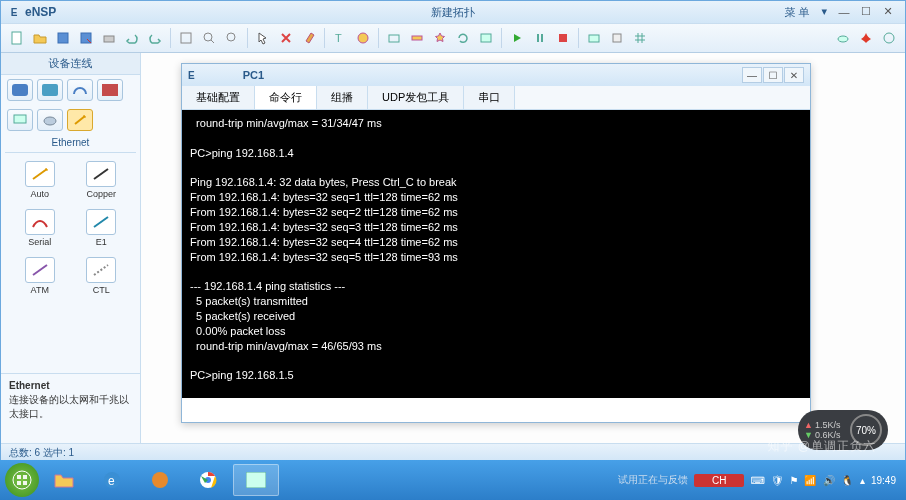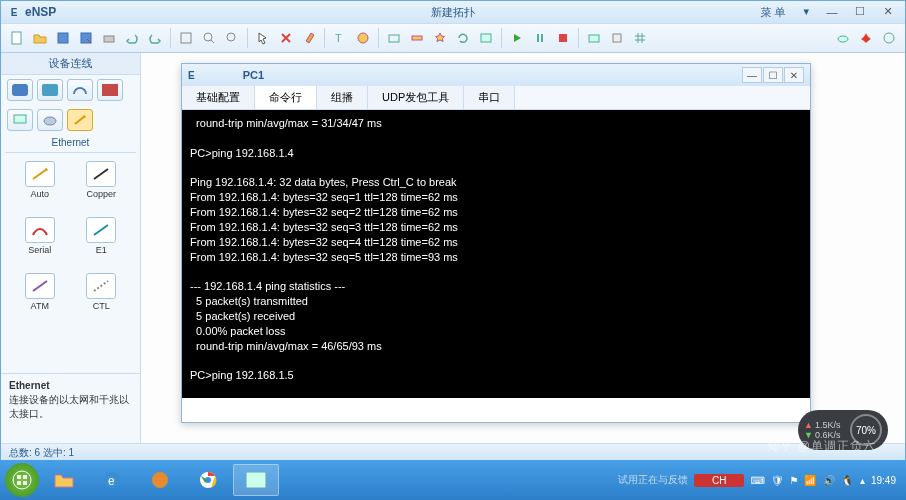--- a/index.html
+++ b/index.html
@@ -2,34 +2,34 @@
 <html><head>
 <meta charset="utf-8">
 <style>
 * { box-sizing: border-box; margin: 0; padding: 0; font-family: "Microsoft YaHei", Arial, sans-serif; }
 body { width: 906px; height: 500px; overflow: hidden; background: #3a8cd4; position: relative; }
 .app-window { position: absolute; left: 0; top: 0; width: 906px; height: 460px; background: #fff; border: 1px solid #6ba8de; }
 .titlebar { height: 22px; background: linear-gradient(#e8f2fb,#d2e6f7); display: flex; align-items: center; padding: 0 6px; font-size: 12px; color: #2a5a8a; }
 .titlebar .logo-icon { width: 14px; height: 14px; margin-right: 4px; display: inline-flex; align-items: center; justify-content: center; color: #2a5a8a; font-weight: bold; font-size: 10px; }
 .titlebar .app-name { font-weight: bold; }
 .titlebar .doc-title { position: absolute; left: 50%; transform: translateX(-50%); font-size: 11px; }
-.titlebar .win-ctrls { margin-left: auto; display: flex; gap: 6px; }
+.titlebar .win-ctrls { margin-left: auto; display: flex; gap: 0; }
 .titlebar .menu-btn { font-size: 11px; padding: 2px 6px; cursor: pointer; }
 .titlebar .win-btn { width: 22px; height: 18px; display: flex; align-items: center; justify-content: center; font-size: 11px; cursor: pointer; color: #555; }
 .toolbar { height: 30px; background: linear-gradient(#f4f9fd,#e2eef9); border-top: 1px solid #c8ddef; border-bottom: 1px solid #b4cde4; display: flex; align-items: center; padding: 0 6px; gap: 3px; }
 .toolbar .tb-btn { width: 20px; height: 20px; display: flex; align-items: center; justify-content: center; cursor: pointer; border-radius: 2px; }
 .toolbar .sep { width: 1px; height: 20px; background: #c2d6ea; margin: 0 2px; }
 .main-area { display: flex; height: 390px; }
 .sidebar { width: 140px; background: #f3f8fd; border-right: 1px solid #c8ddef; display: flex; flex-direction: column; }
 .sidebar-header { height: 22px; background: #e3eef8; border-bottom: 1px solid #c8ddef; display: flex; align-items: center; justify-content: center; font-size: 11px; color: #2a5a8a; }
 .device-row { display: flex; gap: 4px; padding: 4px 6px; flex-wrap: wrap; }
 .device-btn { width: 26px; height: 22px; background: linear-gradient(#f8fbfe,#e4eff9); border: 1px solid #a8c5de; border-radius: 3px; display: flex; align-items: center; justify-content: center; cursor: pointer; font-size: 10px; }
 .device-btn.sel { background: #ffe8a8; border-color: #d9a82e; }
 .category-label { font-size: 10px; text-align: center; padding: 2px 0; color: #2a5a8a; }
-.cable-grid { display: grid; grid-template-columns: repeat(2, 1fr); gap: 18px 12px; padding: 6px 14px; }
+.cable-grid { display: grid; grid-template-columns: repeat(2, 1fr); gap: 10px 12px; padding: 6px 14px; }
 .cable-item { display: flex; flex-direction: column; align-items: center; gap: 2px; }
 .cable-box { width: 30px; height: 26px; background: #fff; border: 1px solid #a8c5de; border-radius: 3px; display: flex; align-items: center; justify-content: center; cursor: pointer; }
 .cable-label { font-size: 9px; color: #333; }
 .info-panel { margin-top: auto; border-top: 1px solid #c8ddef; padding: 6px 8px; font-size: 10px; color: #333; height: 70px; }
 .info-panel .info-title { font-weight: bold; margin-bottom: 2px; }
 .canvas { flex: 1; background: #fdfdfd; position: relative; }
 .pc-window { position: absolute; left: 40px; top: 10px; width: 630px; height: 360px; background: #fff; border: 1px solid #8fb6d8; box-shadow: 0 2px 8px rgba(0,0,0,0.2); }
 .pc-titlebar { height: 22px; background: linear-gradient(#e8f2fb,#d2e6f7); display: flex; align-items: center; padding: 0 6px; font-size: 11px; color: #2a5a8a; }
 .pc-titlebar .pc-title { font-weight: bold; padding-left: 45px; }
 .pc-titlebar .pc-ctrls { margin-left: auto; display: flex; }

